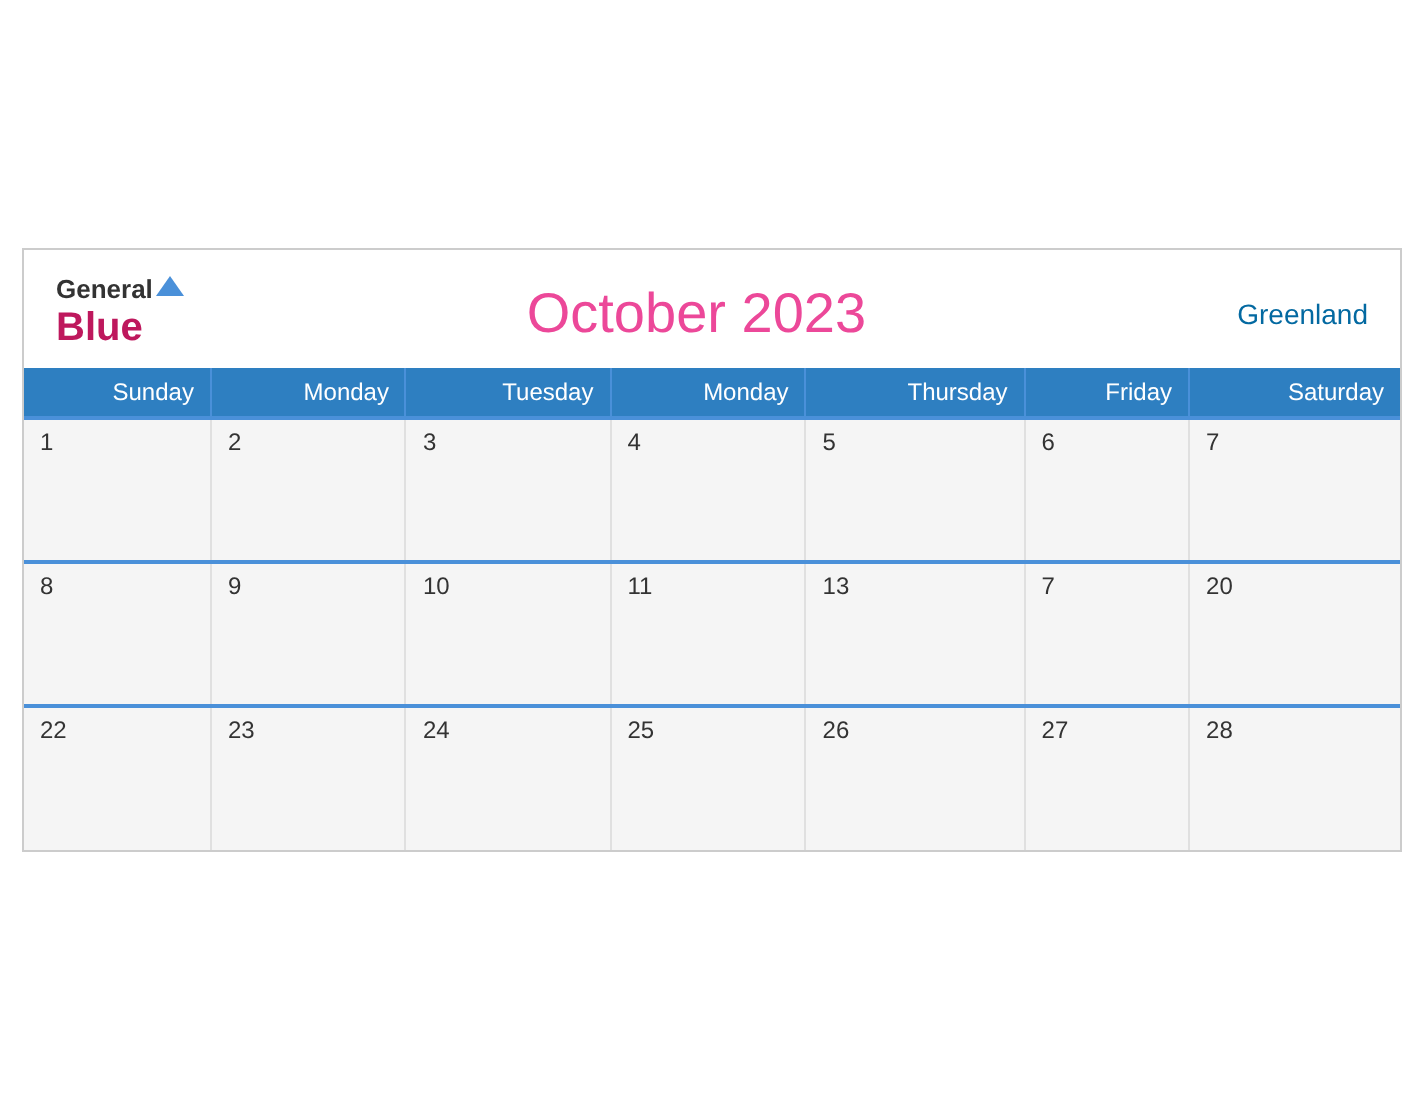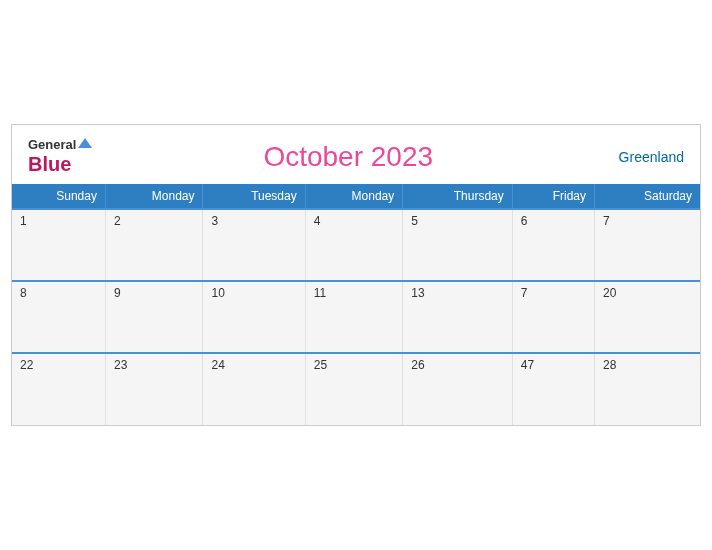--- a/index.html
+++ b/index.html
@@ -150,18 +150,18 @@
           <td><span class="day-num">13</span></td>
           <td><span class="day-num">7</span></td>
           <td><span class="day-num">20</span></td>
         </tr>
         <tr>
           <td><span class="day-num">22</span></td>
           <td><span class="day-num">23</span></td>
           <td><span class="day-num">24</span></td>
           <td><span class="day-num">25</span></td>
           <td><span class="day-num">26</span></td>
-          <td><span class="day-num">47</span></td>
+          <td><span class="day-num">27</span></td>
           <td><span class="day-num">28</span></td>
         </tr>
       </tbody>
   </table>
 </div>
 
 </body></html>

